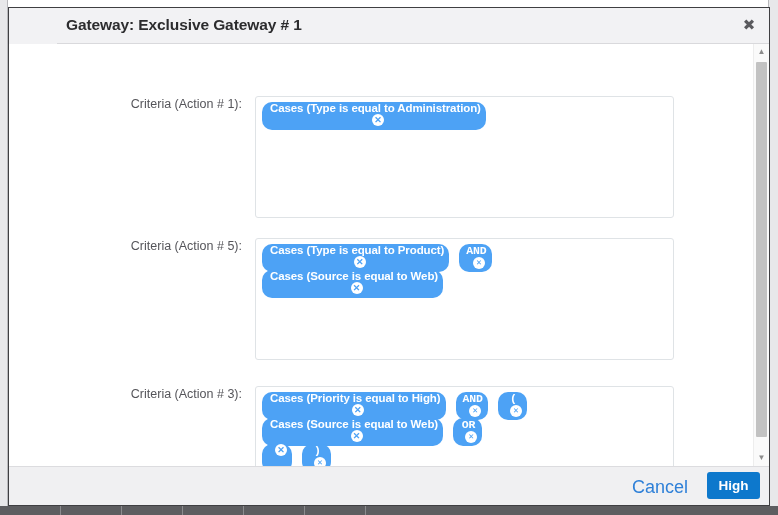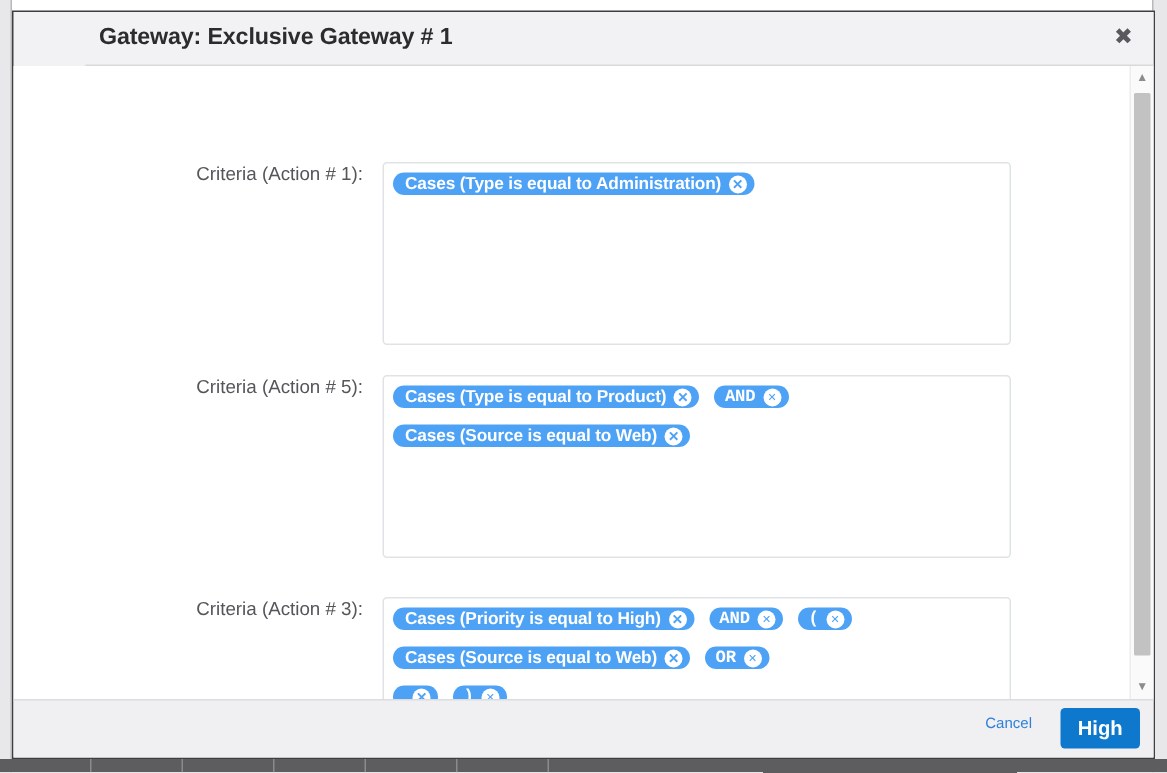--- a/index.html
+++ b/index.html
@@ -92,21 +92,21 @@
 
   
   .dlg-body {
     position: relative;
     flex: 1 1 auto;
     background: #ffffff;
     overflow: hidden;
   }
   .scroll-viewport {
     position: absolute;
-    left: 0; top: 16px;
+    left: 0; top: 4px;
     width: 746px;
     height: 100%;
     overflow: hidden;
   }
 
   .criteria-row {
     position: absolute;
     left: 0;
     width: 746px;
   }
@@ -136,32 +136,33 @@
     display: block;
     white-space: nowrap;
     height: 22px;
     margin-bottom: 4px;
   }
   .pill-line:last-child { margin-bottom: 0; }
 
   .pill {
     display: inline-flex;
     align-items: center;
-    height: 15px;
+    height: 28px;
     padding: 0 5px 0 8px;
     margin-right: 10px;
     background: #4da2f5;
     border-radius: 10px;
     color: #ffffff;
     font-size: 11.5px;
     font-weight: bold;
     letter-spacing: -0.1px;
     vertical-align: middle;
     cursor: pointer;
     user-select: none;
+    flex-direction: column;
   }
   .pill .pill-text { white-space: nowrap; }
   .pill .pill-x {
     display: inline-block;
     width: 12px; height: 12px;
     margin-left: 5px;
     border-radius: 50%;
     background: #ffffff;
     color: #4da2f5;
     font-size: 9px;
@@ -211,21 +212,21 @@
     position: relative;
     flex: 0 0 39px;
     height: 39px;
     background: #f0f0f2;
     border-top: 1px solid #dcdcdf;
     box-sizing: border-box;
   }
   .btn-cancel {
     position: absolute;
     right: 81px; top: 10px;
-    font-size: 10px;
+    font-size: 18px;
     color: #2f80d8;
     background: none;
     border: none;
     padding: 0;
     cursor: pointer;
     font-family: "Liberation Sans", sans-serif;
   }
   .btn-save {
     position: absolute;
     right: 9px; top: 5px;

